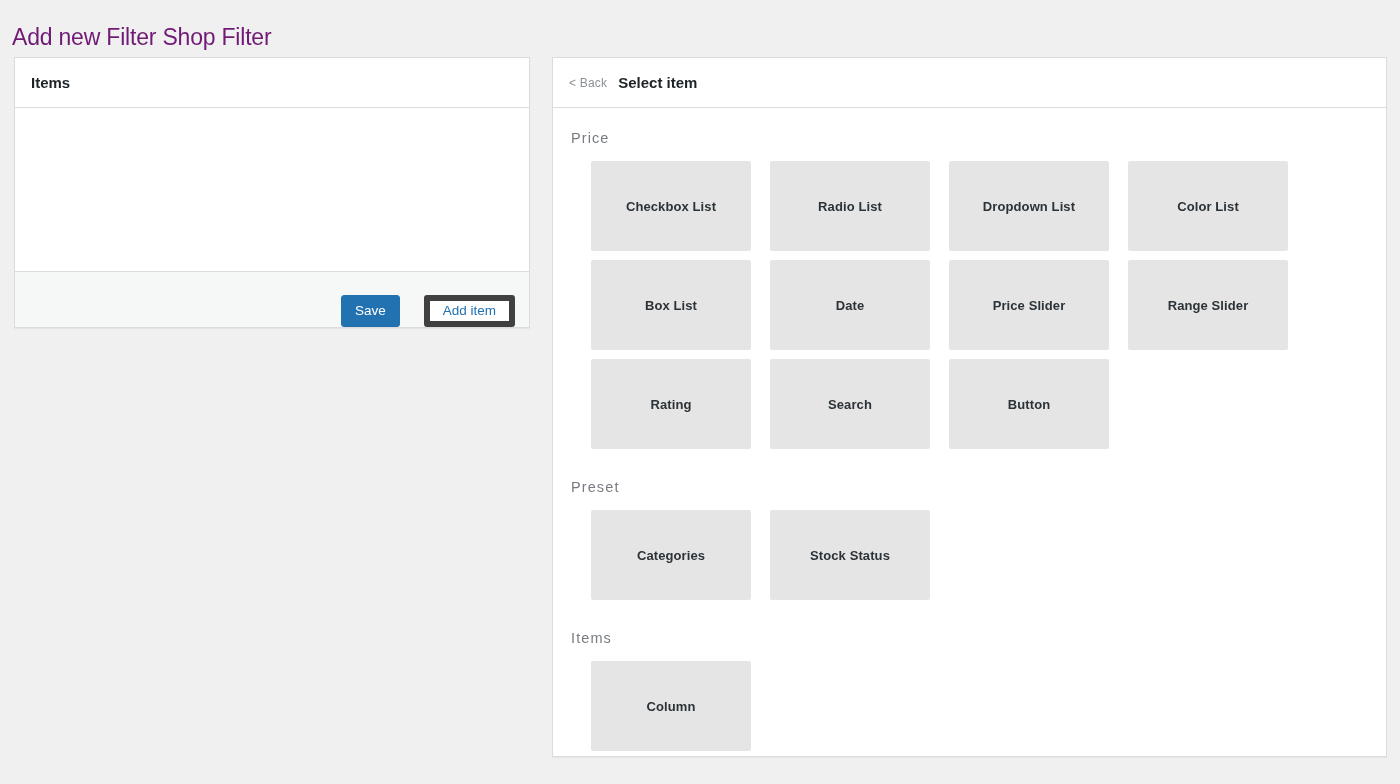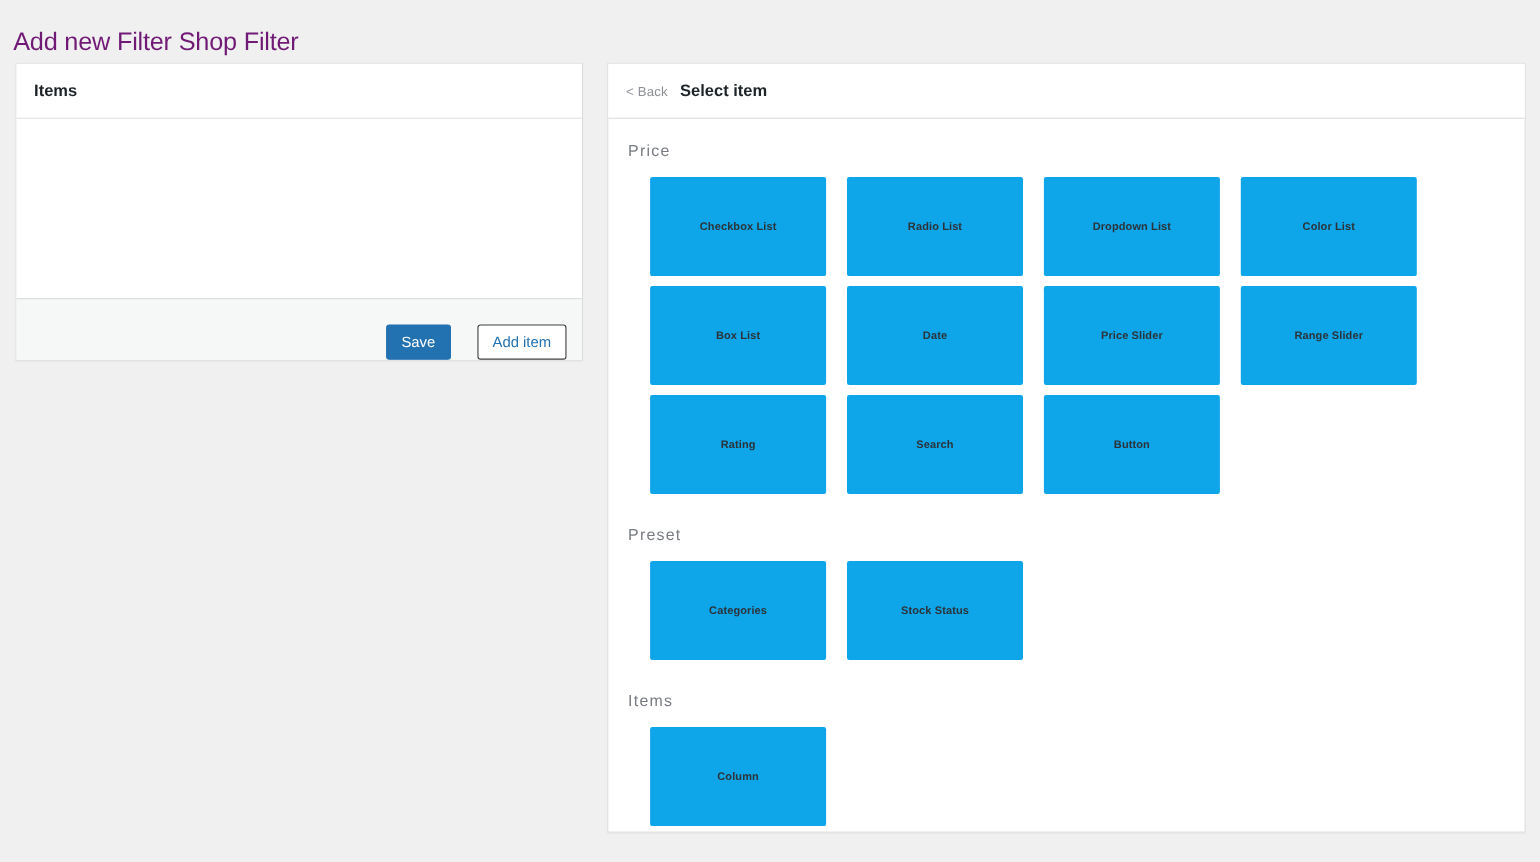--- a/index.html
+++ b/index.html
@@ -108,21 +108,21 @@
     justify-content: center;
     white-space: nowrap;
   }
   .btn-primary {
     background: #2271b1;
     border: 1px solid #2271b1;
     color: #ffffff;
   }
   .btn-secondary {
     background: #ffffff;
-    border: 1px solid #404040;
+    border: 6px solid #404040;
     color: #2271b1;
   }
 
   
   .select-body {
     flex: 1 1 auto;
     padding: 22px 0 0 0;
     overflow: hidden;
   }
 
@@ -142,27 +142,27 @@
     flex-wrap: wrap;
     gap: 9px 19px;
     padding-left: 38px;
     padding-right: 18px;
     margin-bottom: 30px;
   }
 
   .tile {
     width: 160px;
     height: 90px;
-    background: #0ea5e9;
+    background: #e5e5e5;
     border: none;
     border-radius: 2px;
     display: flex;
     align-items: center;
     justify-content: center;
-    font-size: 10px;
+    font-size: 13px;
     font-weight: 700;
     color: #2c3338;
     cursor: pointer;
     text-align: left;
     padding: 4px;
     font-family: "Liberation Sans", sans-serif;
     letter-spacing: 0.1px;
   }
 </style>
 </head>

